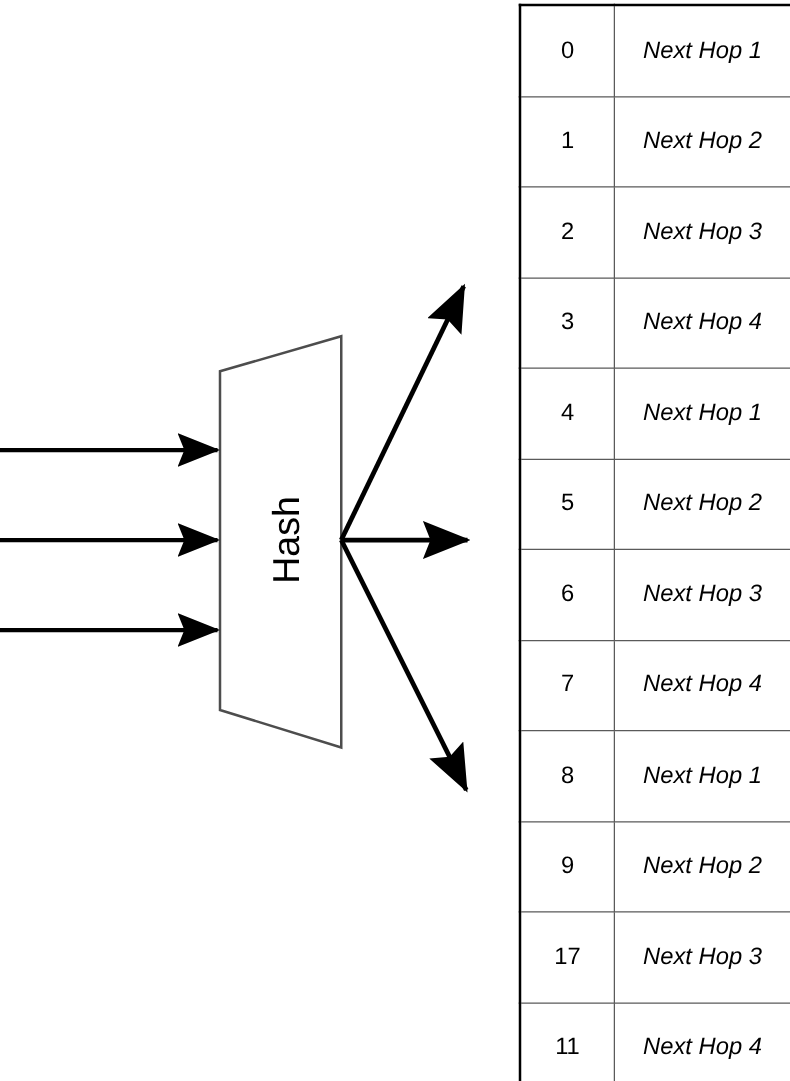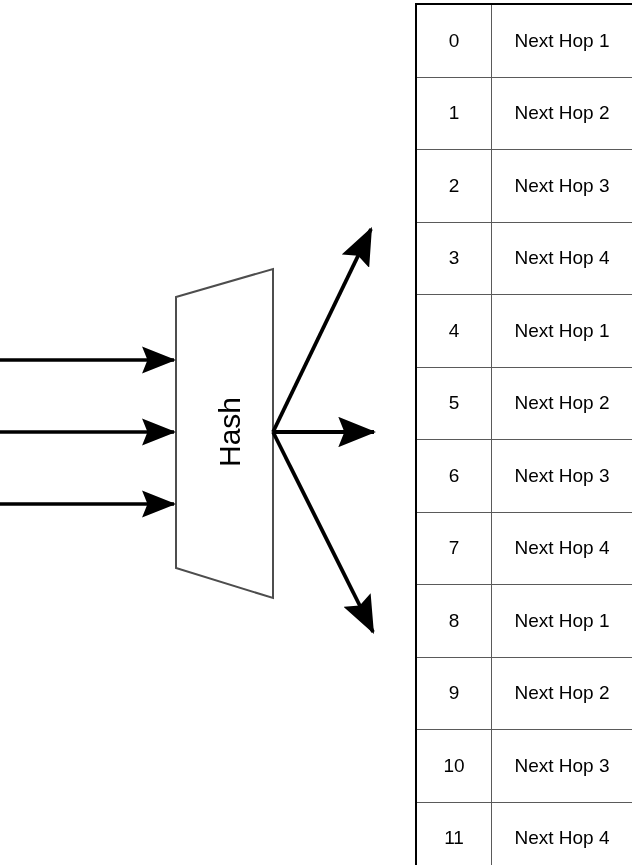--- a/index.html
+++ b/index.html
@@ -61,20 +61,21 @@
     font-family: "Liberation Sans", sans-serif;
     font-size: 19px;
     color: #000000;
     background: #ffffff;
   }
   .flow-table td.col-index {
     width: 74px;
   }
   .flow-table td.col-hop {
     width: 140px;
+    font-style: italic;
   }
   .flow-table tr:first-child td {
     border-top: none;
   }
   .flow-table tr:last-child td {
     border-bottom: none;
   }
   .flow-table td.col-index {
     border-left: none;
   }
@@ -147,21 +148,21 @@
     </tr>
     <tr>
       <td class="col-index">8</td>
       <td class="col-hop">Next Hop 1</td>
     </tr>
     <tr>
       <td class="col-index">9</td>
       <td class="col-hop">Next Hop 2</td>
     </tr>
     <tr>
-      <td class="col-index">10</td>
+      <td class="col-index">17</td>
       <td class="col-hop">Next Hop 3</td>
     </tr>
     <tr>
       <td class="col-index">11</td>
       <td class="col-hop">Next Hop 4</td>
     </tr>
   </tbody>
 </table>
 
 </body></html>

